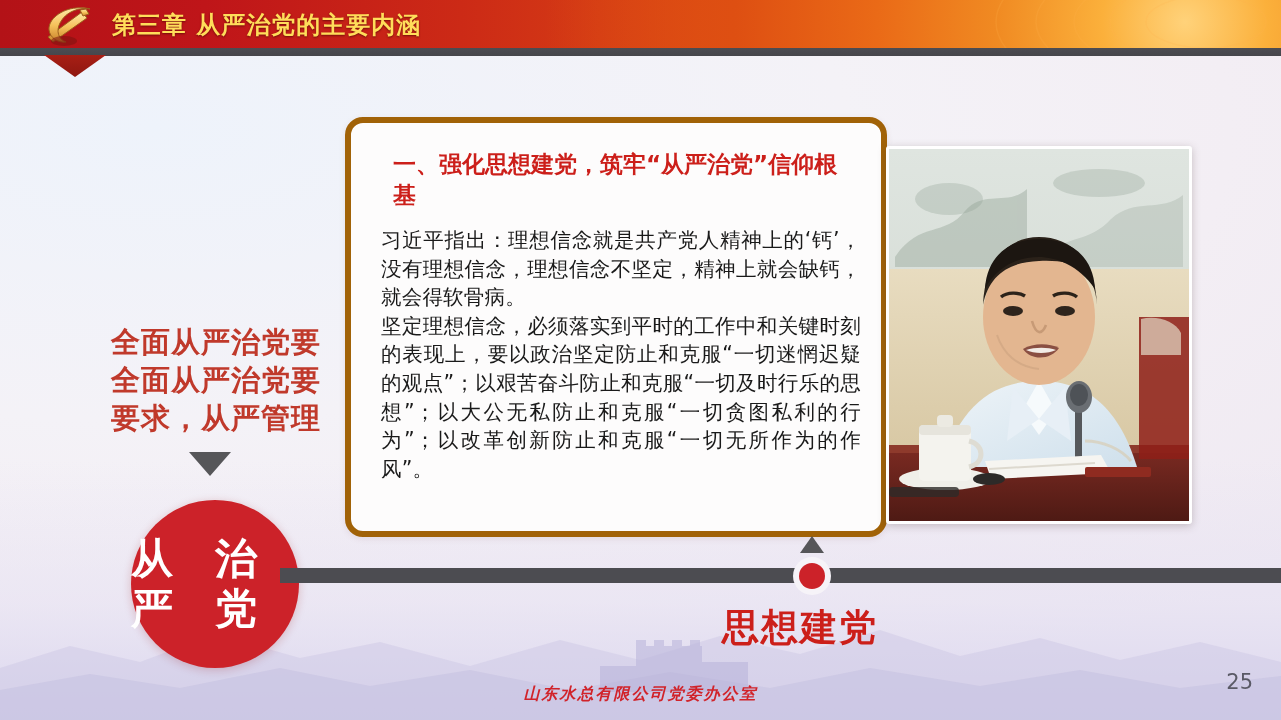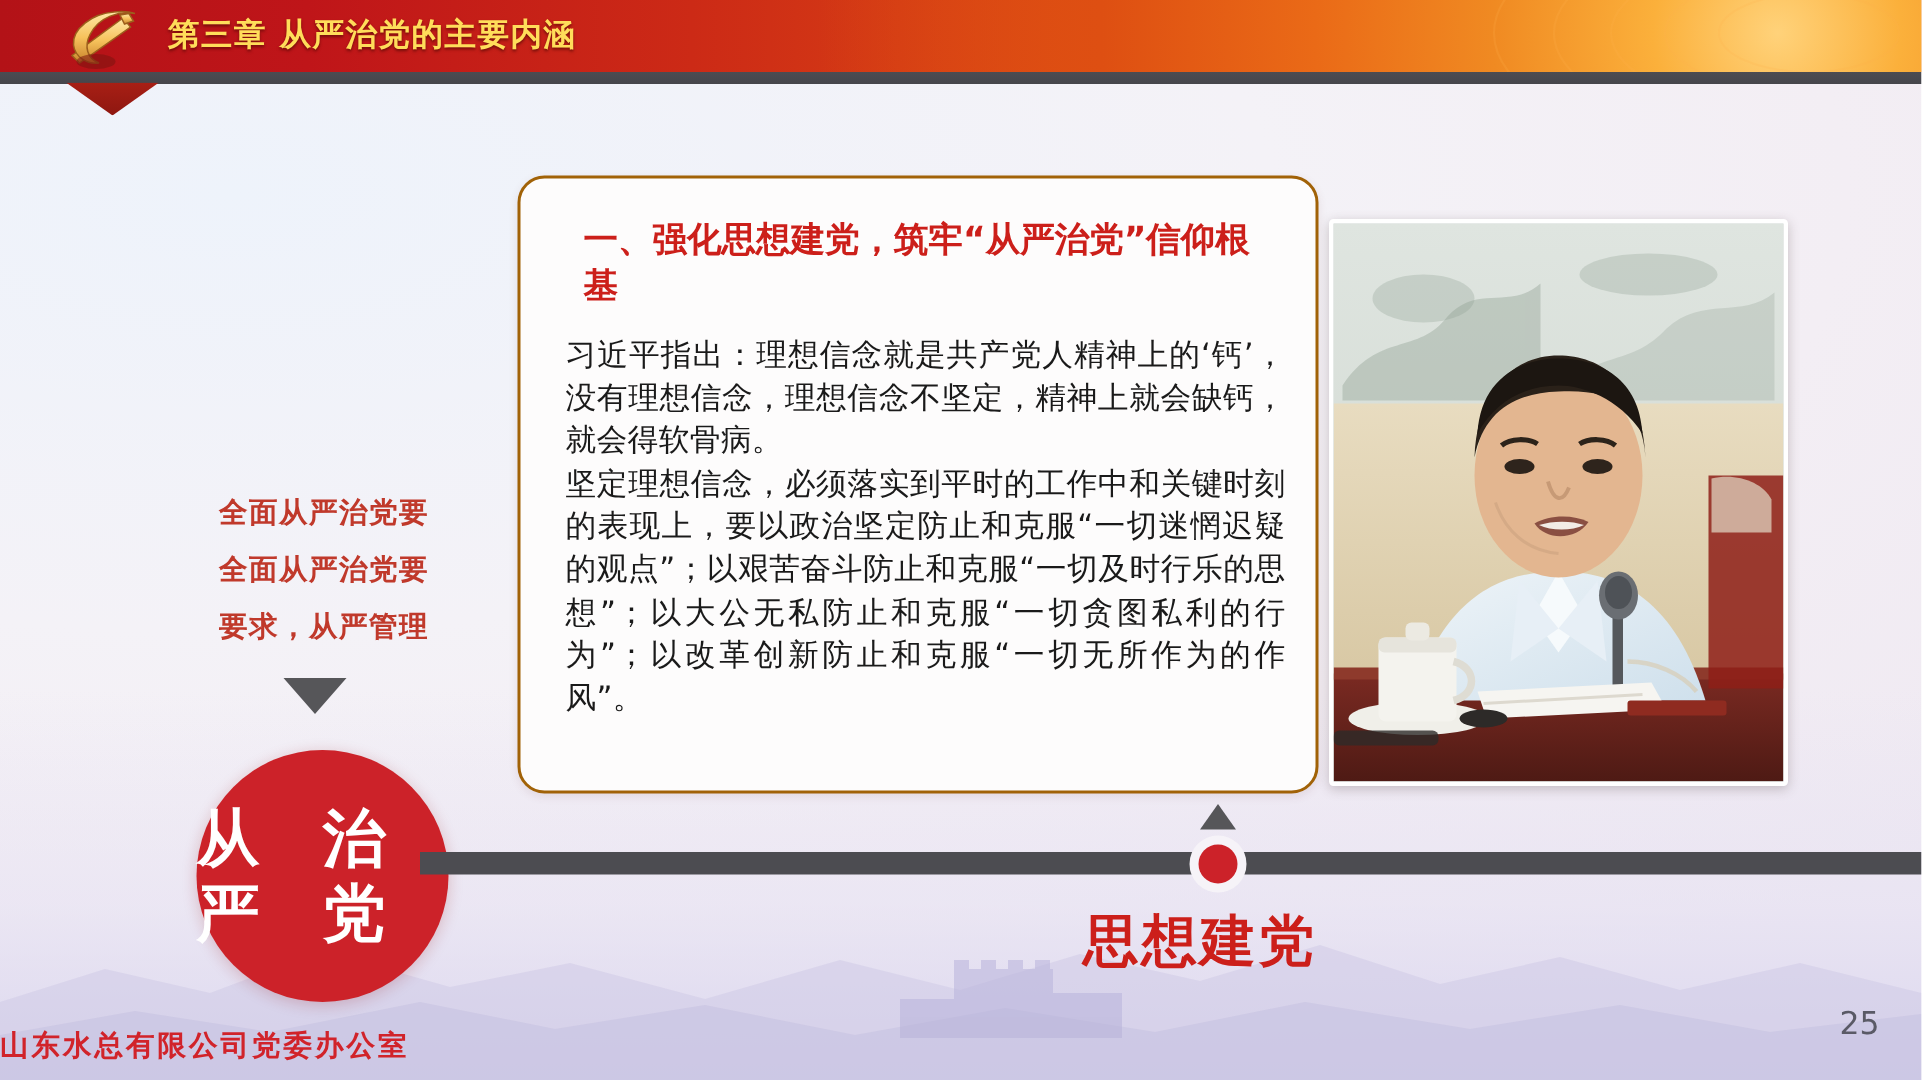--- a/index.html
+++ b/index.html
@@ -28,38 +28,38 @@
     background:
       radial-gradient(circle at 1185px 22px, #ffd27a 0%, #fbb03b 7%, #f08a22 16%, #ea6a17 26%, #de4f12 38%, rgba(214,60,20,0) 54%),
       radial-gradient(ellipse 360px 120px at 1130px 24px, rgba(255,190,90,.30) 0%, rgba(255,160,60,0) 65%),
       linear-gradient(to right, #b31217 0%, #bf1519 16%, #cc2a16 36%, #da4614 55%, #e66016 72%, #ef7318 86%, #f07c1a 100%);
     overflow:hidden;
   }
   .hdr-rings{position:absolute;right:0;top:0;width:420px;height:48px;opacity:.55;}
   .emblem{position:absolute;left:36px;top:3px;width:66px;height:44px;}
   .hdr-title{
     position:absolute;left:112px;top:9px;
-    font-size:21px;font-weight:bold;color:#ffdd5a;letter-spacing:1px;
+    font-size:24px;font-weight:bold;color:#ffdd5a;letter-spacing:1px;
     text-shadow:0 1px 2px rgba(90,10,5,.75);
     white-space:nowrap;
   }
   .hdr-bar{
     position:absolute;left:0;top:48px;width:1281px;height:8px;
     background:linear-gradient(to bottom,#4c4c52,#46464b);
   }
   .hdr-tab{
     position:absolute;left:44px;top:55px;width:62px;height:22px;
     background:linear-gradient(to bottom,#a81f15,#8e1710);
     clip-path:polygon(0 0,100% 0,50% 100%);
   }
 
   
   .left-text{
     position:absolute;left:96px;top:323px;width:240px;
-    font-size:19px;line-height:38px;font-weight:bold;color:#c0392b;
+    font-size:29px;line-height:38px;font-weight:bold;color:#c0392b;
     text-align:center;letter-spacing:1px;
   }
   .left-text span{display:block;}
   .down-tri{
     position:absolute;left:189px;top:452px;width:0;height:0;
     border-left:21px solid transparent;border-right:21px solid transparent;
     border-top:24px solid #565659;
   }
   .circle{
     position:absolute;left:131px;top:500px;width:168px;height:168px;
@@ -68,21 +68,21 @@
     box-shadow:0 2px 10px rgba(150,20,20,.22);
   }
   .circle span{
     display:block;color:#fff;font-size:42px;font-weight:bold;
     line-height:50px;letter-spacing:3px;
   }
 
   
   .card{
     position:absolute;left:345px;top:117px;width:530px;height:408px;
-    background:#fdfcfc;border:2px solid #a16207;border-radius:18px;
+    background:#fdfcfc;border:6px solid #a16207;border-radius:18px;
     box-shadow:0 2px 6px rgba(120,60,60,.10);
   }
   .card-head{
     position:absolute;left:42px;top:26px;width:460px;
     font-size:23px;font-weight:bold;color:#cc1f1a;line-height:31px;
     letter-spacing:0px;
   }
   .card-body{
     position:absolute;left:30px;top:103px;width:480px;
     font-size:20.5px;line-height:28.6px;color:#1a1a1a;
@@ -119,22 +119,22 @@
   .tl-label{
     position:absolute;left:722px;top:603px;
     font-size:37px;font-weight:bold;color:#cc1f1a;letter-spacing:2px;
     white-space:nowrap;
     text-align:right;
   }
 
   
   .footer-org{
     position:absolute;left:0;right:0;top:684px;
-    font-family:"DejaVu Serif","Liberation Serif",serif;
-    font-size:19px;font-weight:bold;color:#d1232a;
+    text-align:center;font-family:"DejaVu Serif","Liberation Serif",serif;
+    font-size:16px;font-weight:bold;font-style:italic;color:#d1232a;
     letter-spacing:2px;
   }
   .page-num{
     position:absolute;right:28px;top:670px;
     font-size:21px;color:#5a5a66;
   }
 </style>
 </head>
 <body>
 

